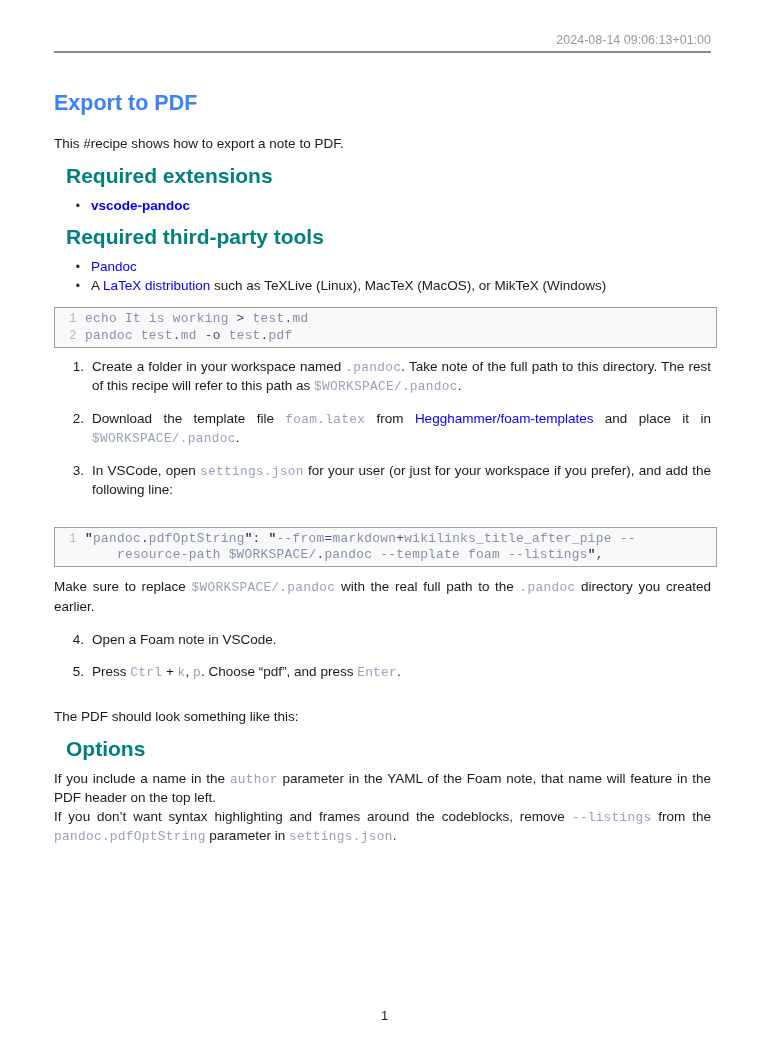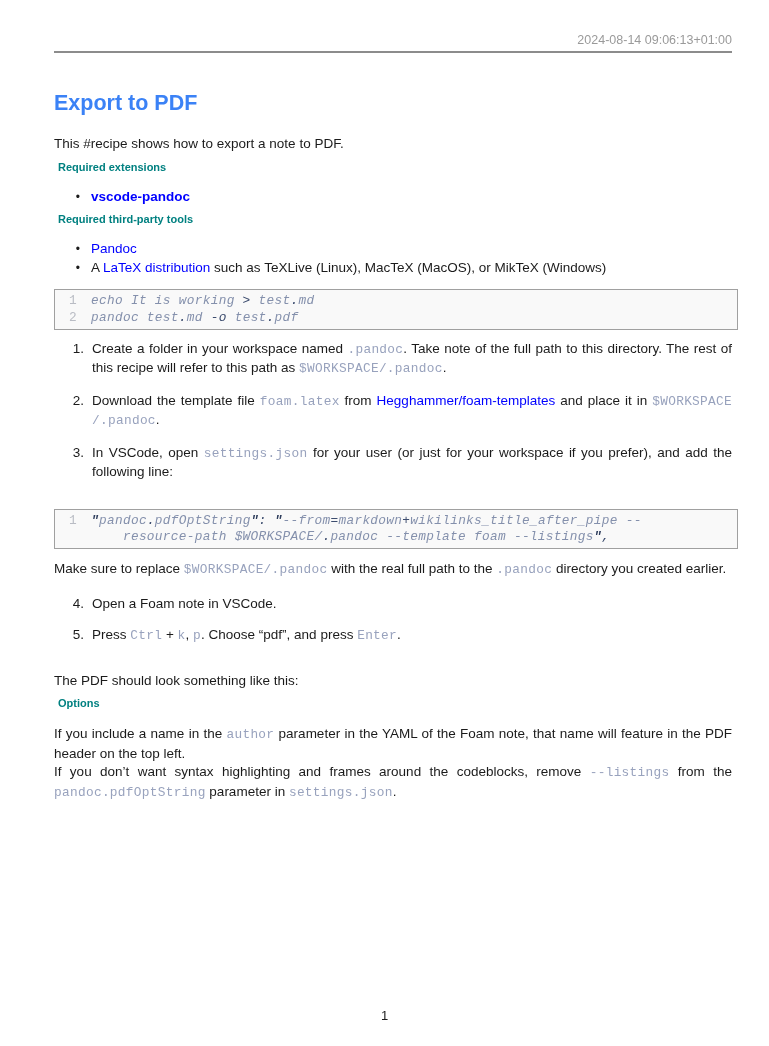--- a/index.html
+++ b/index.html
@@ -1,29 +1,29 @@
 <!DOCTYPE html>
 <html><head>
 <meta charset="utf-8">
 <style>
   html,body { margin:0; padding:0; background:#ffffff; }
   .page {
     position:relative; width:769px; height:1046px; overflow:hidden;
     background:#ffffff; font-family:"Liberation Sans", sans-serif;
     font-size:13.5px; line-height:18.5px; color:#1b1b1b;
   }
-  .content { padding:0 31px 0 54px; }
+  .content { padding:0 52px 0 54px; }
 
   
   .hdr { padding-top:33px; }
   .hdr-text { text-align:right; color:#9a9a9a; font-size:12.5px; line-height:14px; padding-right:6px; }
   .hdr-rule { border-bottom:2px solid #8c8c8c; margin-top:4px; margin-right:6px; }
 
   h1.doc-title { color:#3b82f6; font-size:21.5px; line-height:24px; font-weight:bold; margin:38px 0 0 0; }
-  h2.sec { color:#008080; font-size:11px; line-height:19px; font-weight:bold; margin:4px; }
+  h2.sec { color:#008080; font-size:21px; line-height:19px; font-weight:bold; margin:12px; }
 
   .para { text-align:justify; margin:0; padding-right:6px; }
 
   .mt-intro   { margin-top:20px; }
   .mt-h2a     { margin-top:22px; }
   .mt-ul      { margin-top:11px; }
   .mt-h2b     { margin-top:23px; }
   .mt-p2      { margin-top:15px; }
   .mt-code1   { margin-top:12px; }
   .mt-h2c     { margin-top:34px; }
@@ -54,21 +54,21 @@
 
   
   .codeblock {
     border:1px solid #a0a0a0; background:#f9f9f9;
     padding:3px 0 2px 0; margin-right:0;
     font-family:"Liberation Mono", monospace; font-size:12.8px;
     line-height:16.8px; letter-spacing:0.3px;
   }
   .code-line { display:flex; white-space:pre; }
   .code-line .ln { flex:none; width:22px; text-align:right; color:#b9bcc4; }
-  .code-line .code-text { margin-left:14px;font-style:italic; }
+  .code-line .code-text { margin-left:8px; }
   .ck-base { color:#8490ac; }
   .ck-dark { color:#3c4c6e; }
   .ck-q    { color:#2e3d5c; font-weight:bold; }
 
   
   .footer { position:absolute; left:0; right:0; top:1007px; text-align:center; font-size:13px; color:#1b1b1b; }
 </style>
 </head>
 <body>
 

